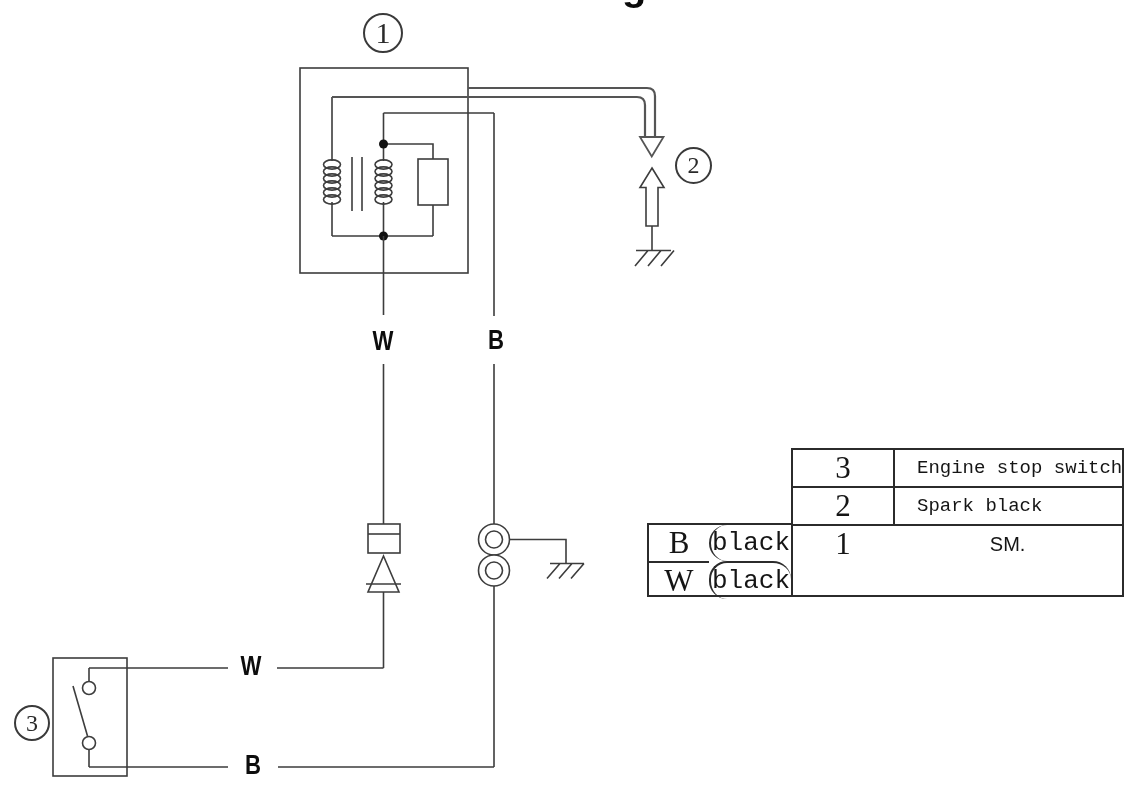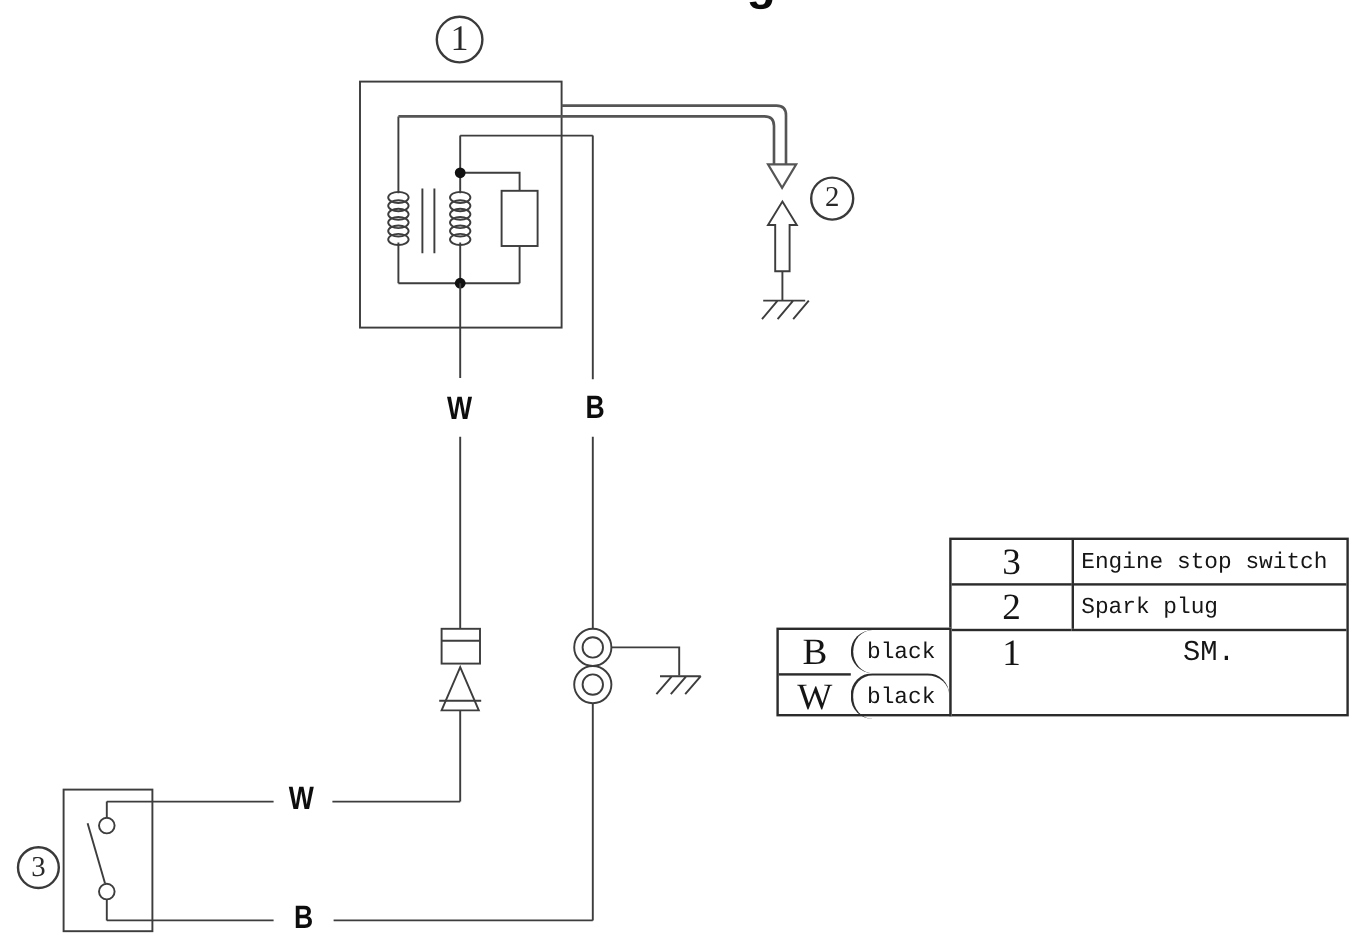--- a/index.html
+++ b/index.html
@@ -29,25 +29,25 @@
   .main-table{position:absolute;left:791px;top:448px;width:333px;height:149px;
               border:2px solid #2b2b2b;box-sizing:border-box;background:#fff;
               display:grid;grid-template-columns:100px 1fr;grid-template-rows:repeat(4,1fr);}
   .sub-table{position:absolute;left:647px;top:523px;width:146px;height:74px;
              border:2px solid #2b2b2b;box-sizing:border-box;background:#fff;
              display:grid;grid-template-columns:60px 1fr;grid-template-rows:repeat(2,1fr);}
   .cell{display:flex;align-items:center;justify-content:center;box-sizing:border-box;color:#151515;}
   .cell.bt{border-top:2px solid #2b2b2b;}
   .cell.bl{border-left:2px solid #2b2b2b;}
   .cell.num{font-family:"Liberation Serif",serif;font-size:31px;}
-  .cell.smcell{font-family:Liberation Mono, monospace;font-size:24px;}
+  .cell.smcell{font-family:Liberation Sans, sans-serif;font-size:20px;}
   .cell.desc{font-family:"Liberation Mono",monospace;font-size:19px;
-             justify-content:flex-start;padding-left:6px;white-space:nowrap;}
+             justify-content:flex-start;padding-left:22px;white-space:nowrap;}
   .cell.code{font-family:"Liberation Serif",serif;font-size:31px;}
-  .cell.cname{font-family:"Liberation Mono",monospace;font-size:19px;border-radius:18px;}
+  .cell.cname{font-family:"Liberation Mono",monospace;font-size:26px;border-radius:18px;}
 </style>
 </head>
 <body>
 
 <div class="canvas">
 
   <svg width="1129" height="790" viewBox="0 0 1129 790">
     <g fill="none" stroke="#3d3d3d" stroke-width="1.6">
 
       <g>
@@ -142,21 +142,21 @@
 
   <span class="wirelabel" style="left:383px;top:341px;">W</span>
   <span class="wirelabel" style="left:496px;top:340px;">B</span>
   <span class="wirelabel" style="left:251px;top:666px;">W</span>
   <span class="wirelabel" style="left:253px;top:765px;">B</span>
 
   <div class="main-table">
     <div class="cell num">3</div>
     <div class="cell desc bl">Engine stop switch</div>
     <div class="cell num bt">2</div>
-    <div class="cell desc bl bt">Spark plug</div>
+    <div class="cell desc bl bt">Spark black</div>
     <div class="cell num bt">1</div>
     <div class="cell smcell bt">SM.</div>
   </div>
 
   <div class="sub-table">
     <div class="cell code">B</div>
     <div class="cell cname bl">black</div>
     <div class="cell code bt">W</div>
     <div class="cell cname bl bt">black</div>
   </div>

